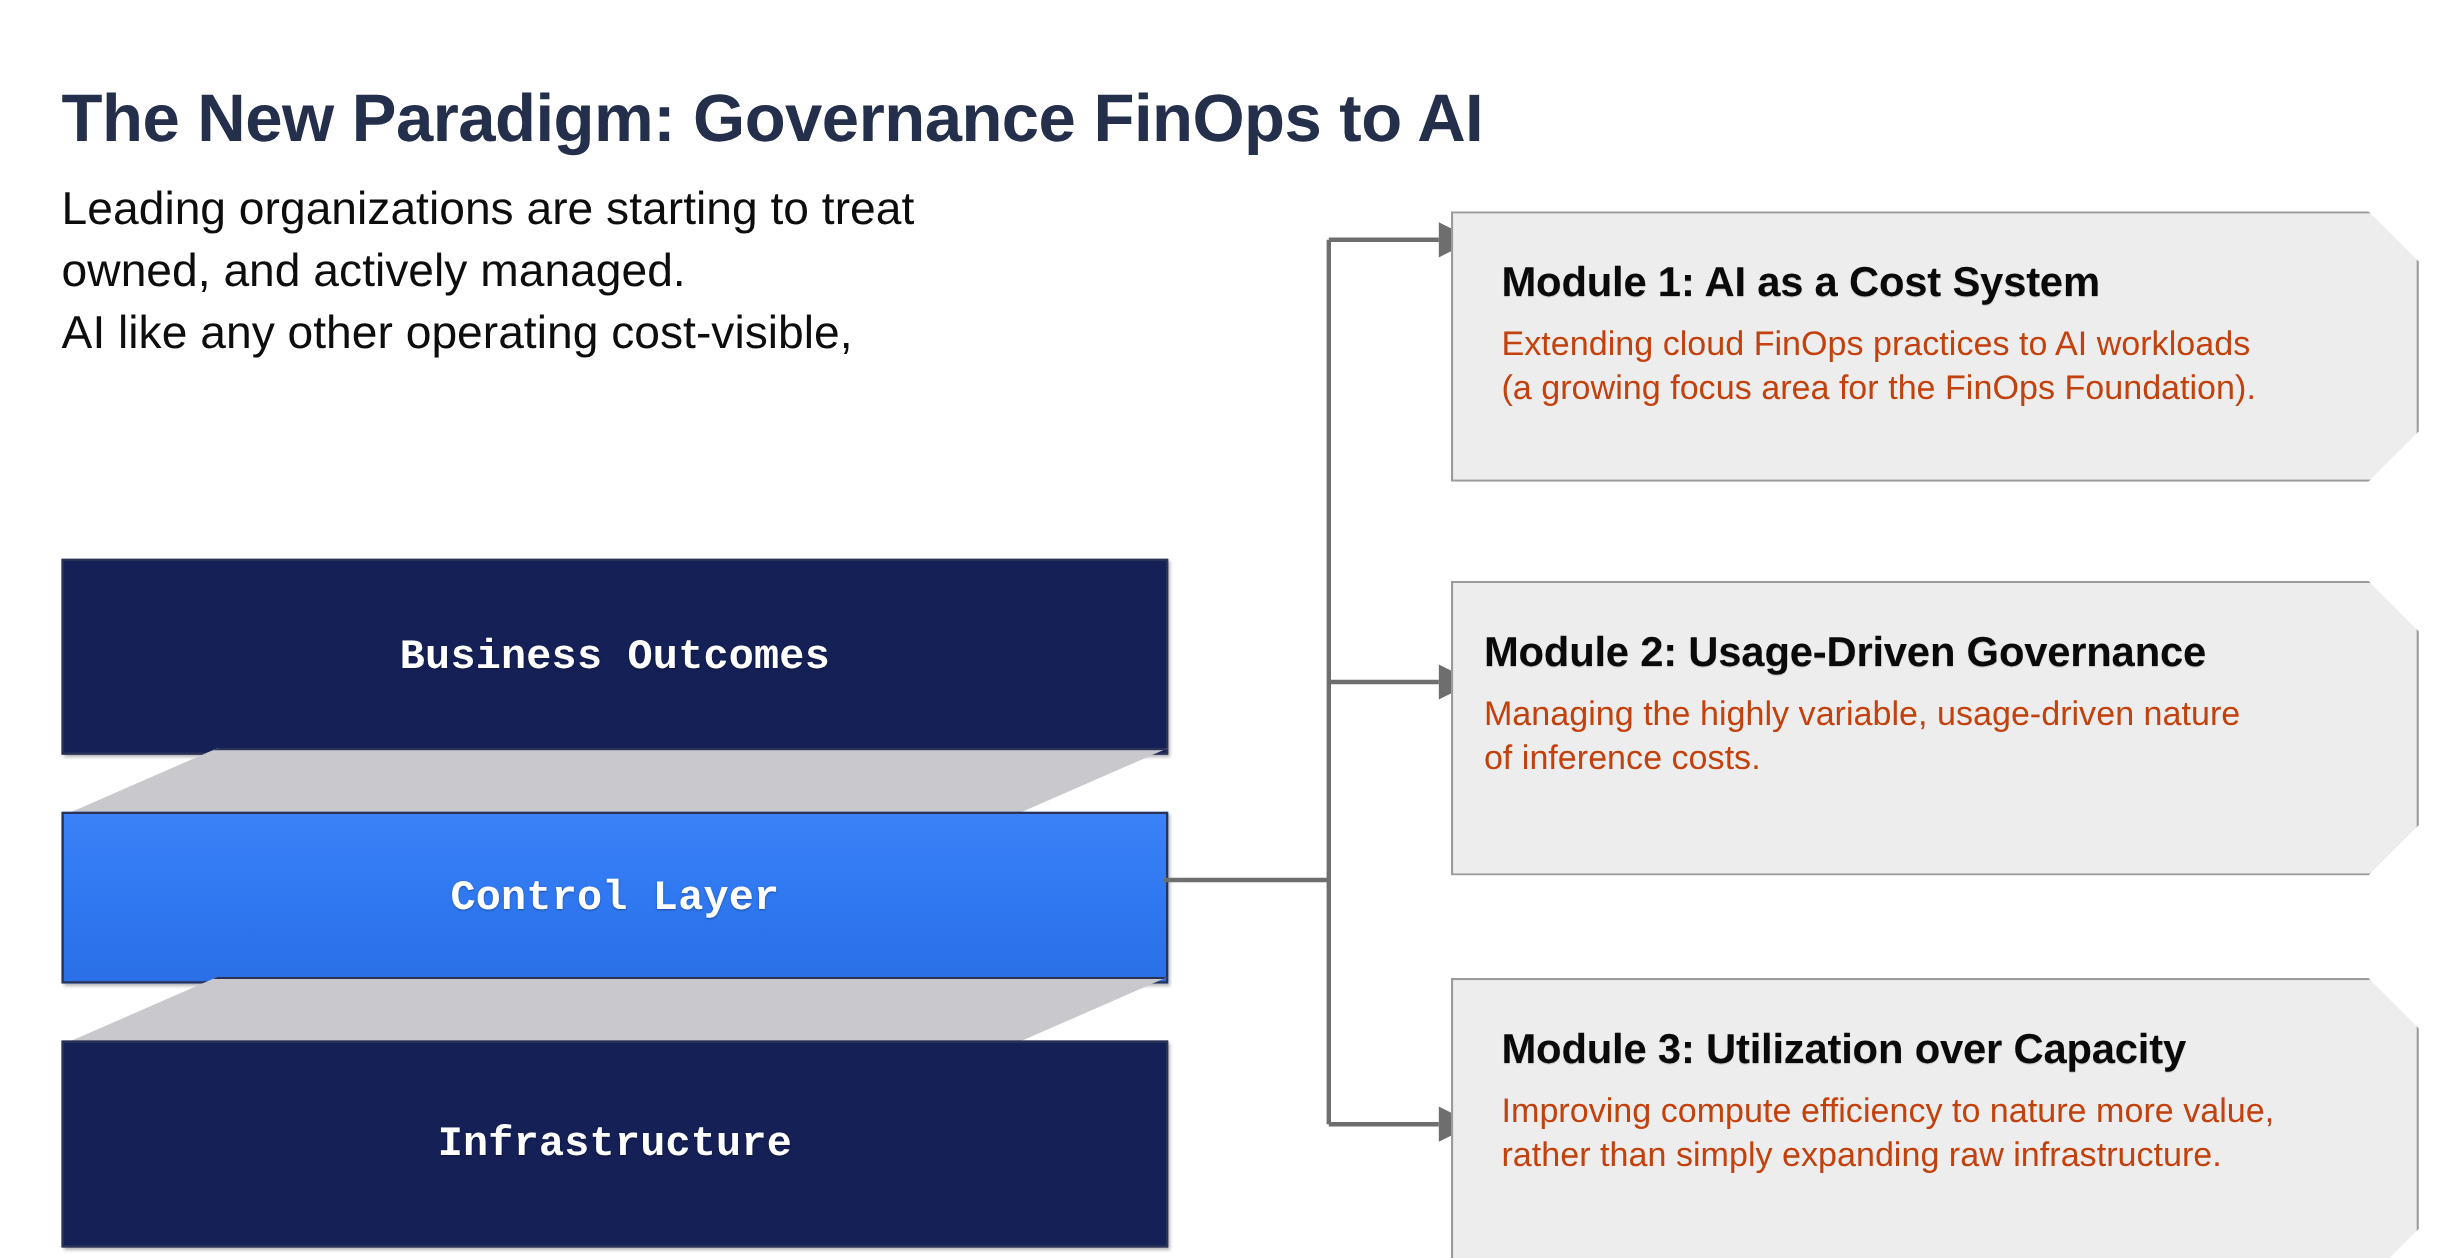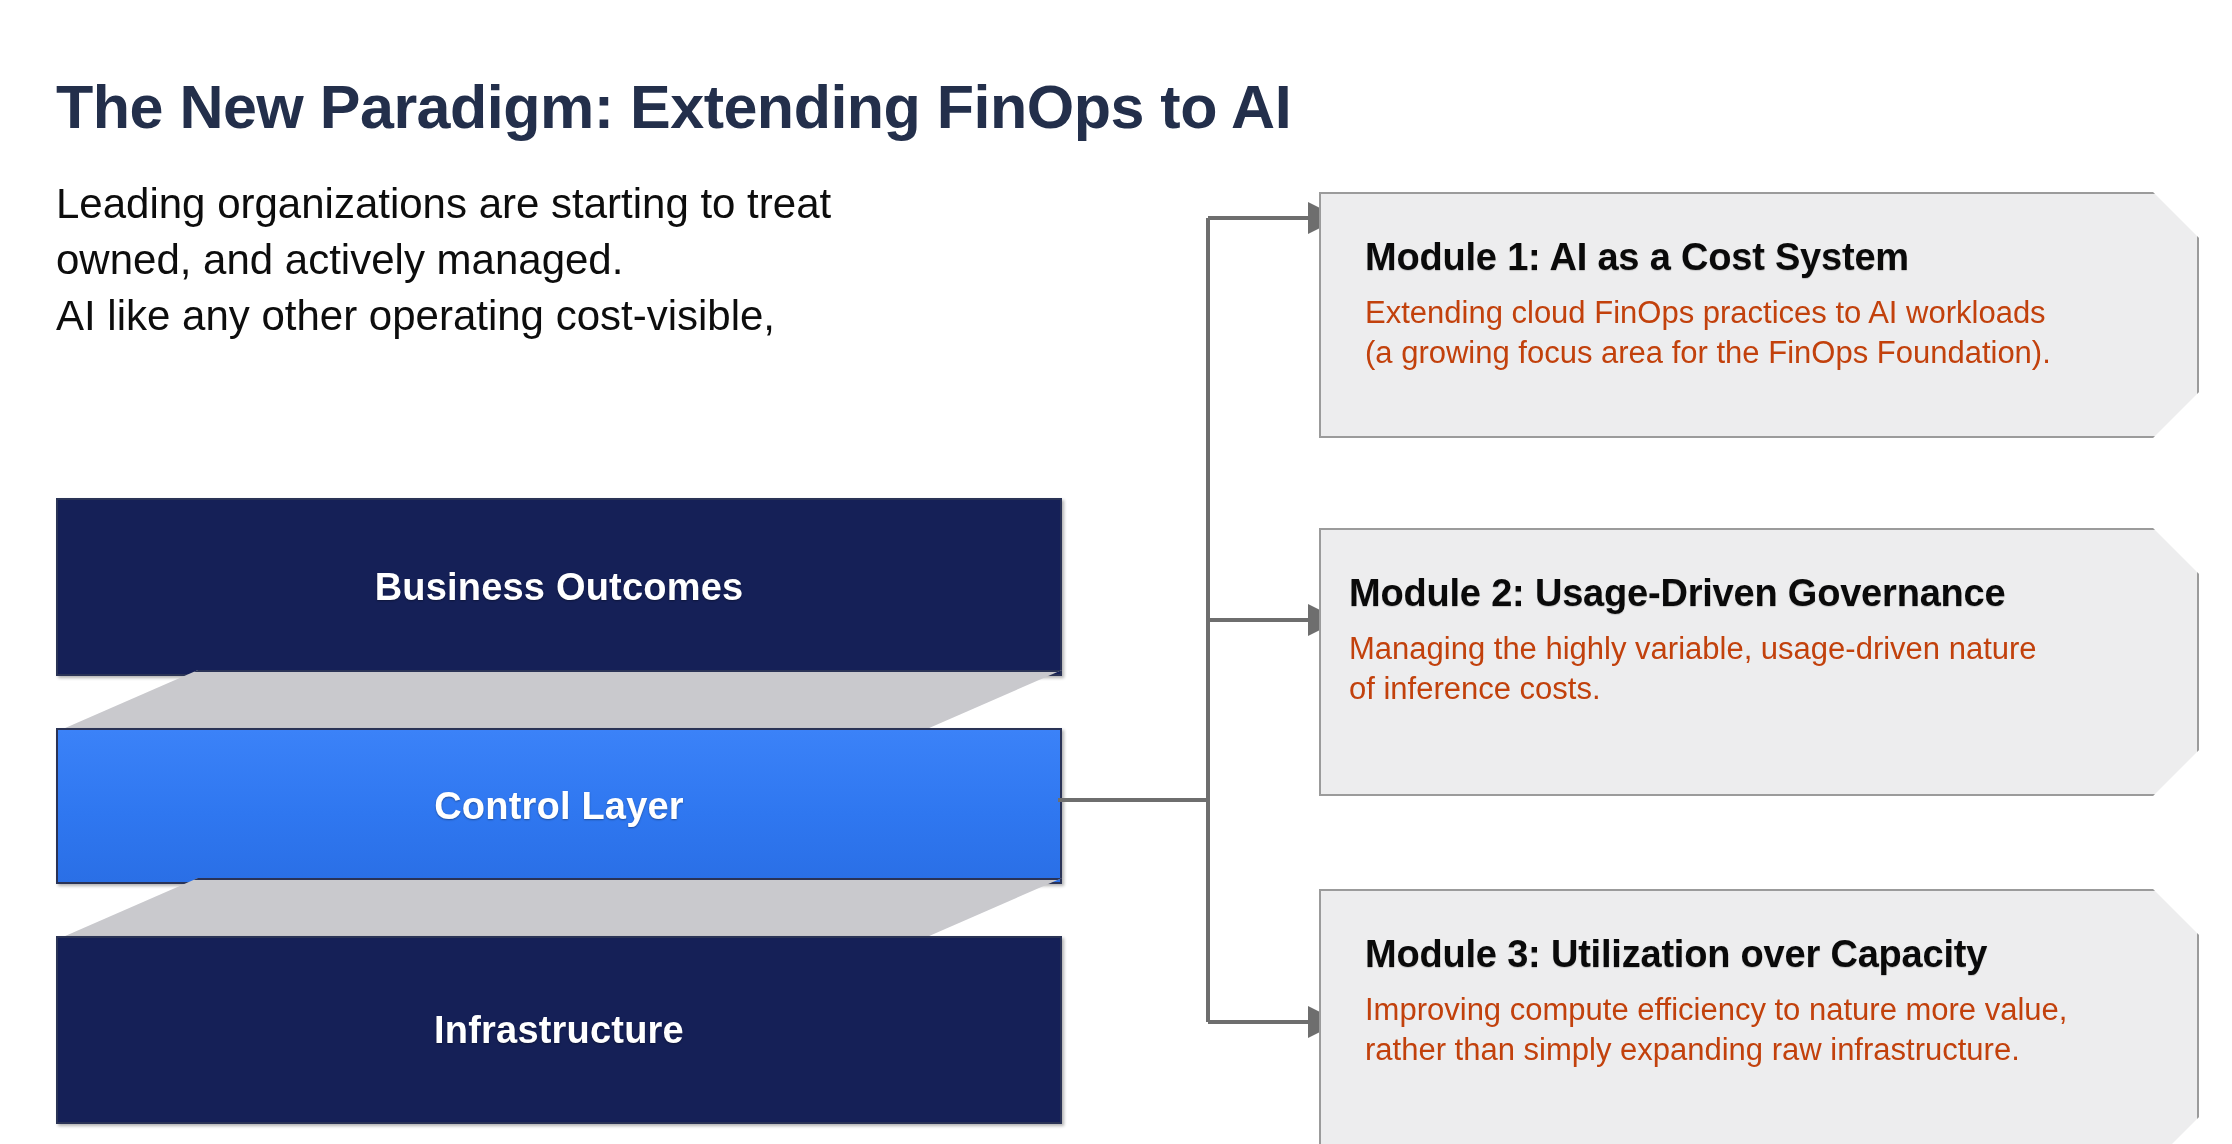--- a/index.html
+++ b/index.html
@@ -24,36 +24,37 @@
     font-size: 61px;
     font-weight: 700;
     color: #232f4b;
     letter-spacing: -0.5px;
     white-space: nowrap;
     line-height: 1.05;
   }
   #page-subtitle {
     position: absolute;
     left: 56px;
-    top: 176px;
+    top: 162px;
     width: 1030px;
     font-size: 42px;
     font-weight: 400;
     color: #0d0d0d;
     line-height: 1.33;
   }
   #page-subtitle span { display: block; }
 
   
   #stack-diagram {
     position: absolute;
     left: 0;
-    top: 6px;
+    top: 16px;
     width: 1130px;
     height: 874px;
+    font-family: Liberation Mono, monospace;
   }
 
   .layer-slab {
     position: absolute;
     width: 1006px;
     box-sizing: border-box;
     border: 2px solid #2a3356;
     box-shadow: 2px 2px 3px rgba(0,0,0,0.30);
     display: flex;
     align-items: center;
@@ -132,21 +133,21 @@
     font-weight: 400;
     color: #c2410c;
     line-height: 1.30;
     margin: 0;
   }
   .module-body span { display: block; white-space: nowrap; }
 </style>
 </head>
 <body>
 
-<h1 id="page-title">The New Paradigm: Extending FinOps to AI</h1>
+<h1 id="page-title">The New Paradigm: Governance FinOps to AI</h1>
 
 <div id="page-subtitle">
   <span>Leading organizations are starting to treat</span>
   <span>owned, and actively managed.</span>
   <span>AI like any other operating cost-visible,</span>
 </div>
 
 <div id="stack-diagram">
 
   <div class="layer-slab" id="layer-business-outcomes">

